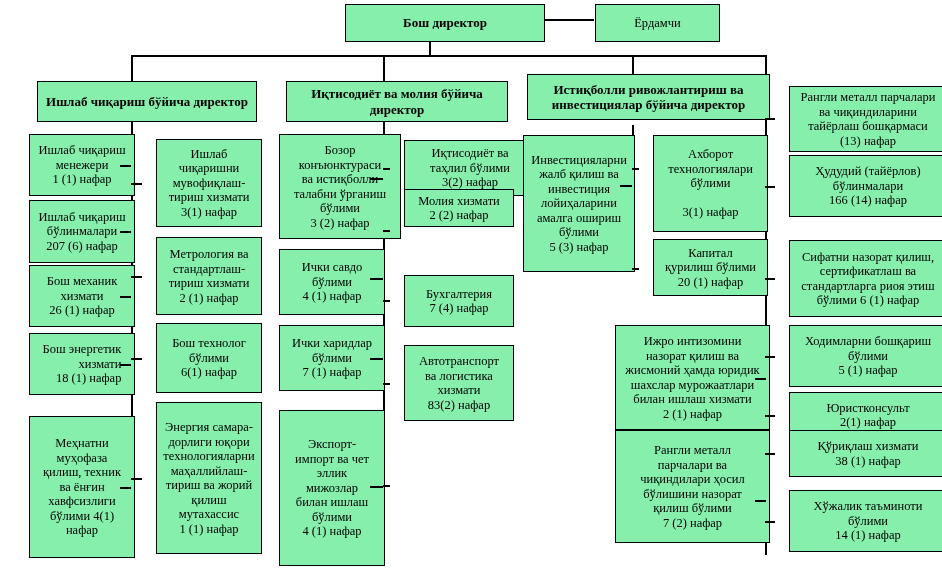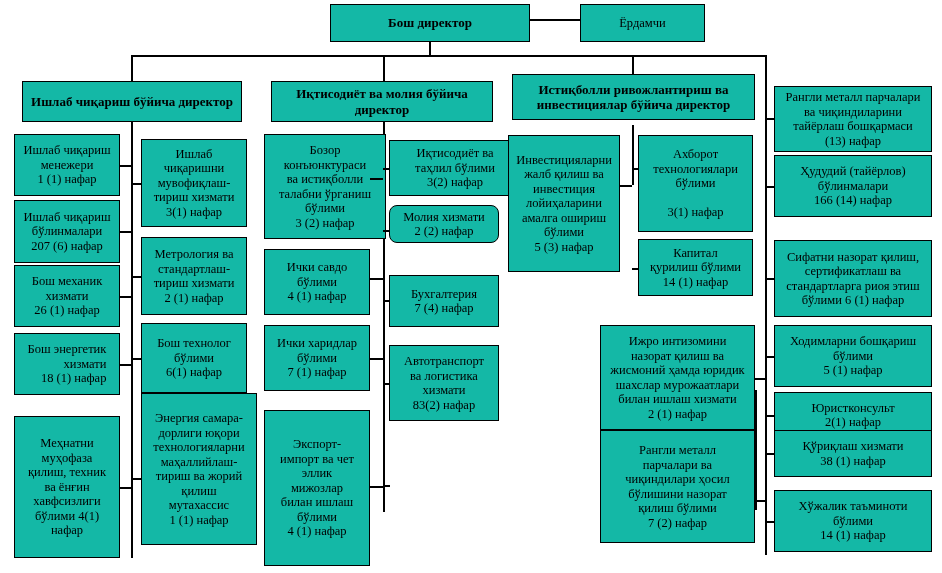--- a/index.html
+++ b/index.html
@@ -1,20 +1,20 @@
 <!DOCTYPE html>
 <html><head>
 <meta charset="utf-8">
 <style>
   html,body{margin:0;padding:0;background:#ffffff;}
   body{font-family:"Liberation Serif","DejaVu Serif",serif;color:#000;}
   #chart{position:relative;width:942px;height:573px;background:#fff;overflow:hidden;}
-  .box{position:absolute;border:1.6px solid #000;background:#14b8a6;box-sizing:border-box;
+  .box{position:absolute;border:1.6px solid #000;background:#86efac;box-sizing:border-box;
        display:flex;align-items:center;justify-content:center;text-align:center;
-       font-size:12.5px;line-height:1.16;padding:18px 3px;white-space:pre-line;}
+       font-size:12.5px;line-height:1.16;padding:18px 3px;white-space:pre-line;margin-left:15px;}
   .box.bold{font-weight:bold;font-size:13px;}
   .line{position:absolute;background:#000;}
   .hl{height:1.6px;}
   .vl{width:1.6px;}
 </style>
 </head>
 <body>
 
 <div id="chart">
 
@@ -84,21 +84,21 @@
 стандартлаш-
 тириш хизмати
 2 (1) нафар</div>
   <div class="line hl" style="left:131px;top:276px;width:11px;"></div>
 
   <div class="box" style="left:141px;top:323px;width:106px;height:70px;">Бош технолог
 бўлими
 6(1) нафар</div>
   <div class="line hl" style="left:131px;top:358px;width:11px;"></div>
 
-  <div class="box" style="left:141px;top:393px;width:116px;height:152px;">Энергия самара-
+  <div class="box" style="left:141px;top:402px;width:106px;height:152px;">Энергия самара-
 дорлиги юқори
 технологияларни
 маҳаллийлаш-
 тириш ва жорий
 қилиш
 мутахассис
 1 (1) нафар</div>
   <div class="line hl" style="left:131px;top:478px;width:11px;"></div>
 
   <div class="box" style="left:264px;top:134px;width:122px;height:105px;">Бозор
@@ -126,21 +126,21 @@
 билан ишлаш
 бўлими
 4 (1) нафар</div>
   <div class="line hl" style="left:370px;top:486px;width:13px;"></div>
 
   <div class="box" style="left:389px;top:140px;width:132px;height:56px;">Иқтисодиёт ва
 таҳлил бўлими
 3(2) нафар</div>
   <div class="line hl" style="left:383px;top:168px;width:7px;"></div>
 
-  <div class="box" style="left:389px;top:205px;width:110px;height:37px;border-radius:8px;">Молия хизмати
+  <div class="box" style="left:389px;top:189px;width:110px;height:37px;">Молия хизмати
 2 (2) нафар</div>
   <div class="line hl" style="left:383px;top:230px;width:7px;"></div>
 
   <div class="box" style="left:389px;top:275px;width:110px;height:52px;">Бухгалтерия
 7 (4) нафар</div>
   <div class="line hl" style="left:383px;top:300px;width:7px;"></div>
 
   <div class="box" style="left:389px;top:345px;width:110px;height:76px;">Автотранспорт
 ва логистика
 хизмати
@@ -176,21 +176,21 @@
 
   <div class="box" style="left:638px;top:135px;width:115px;height:97px;">Ахборот
 технологиялари
 бўлими
 
 3(1) нафар</div>
   <div class="line hl" style="left:632px;top:168px;width:7px;"></div>
 
   <div class="box" style="left:638px;top:239px;width:115px;height:57px;">Капитал
 қурилиш бўлими
-14 (1) нафар</div>
+20 (1) нафар</div>
   <div class="line hl" style="left:632px;top:268px;width:7px;"></div>
 
   <div class="box" style="left:774px;top:86px;width:158px;height:66px;">Рангли металл парчалари
 ва чиқиндиларини
 тайёрлаш бошқармаси
 (13) нафар</div>
   <div class="line hl" style="left:765px;top:118px;width:10px;"></div>
 
   <div class="box" style="left:774px;top:155px;width:158px;height:62px;">Ҳудудий (тайёрлов)
 бўлинмалари

